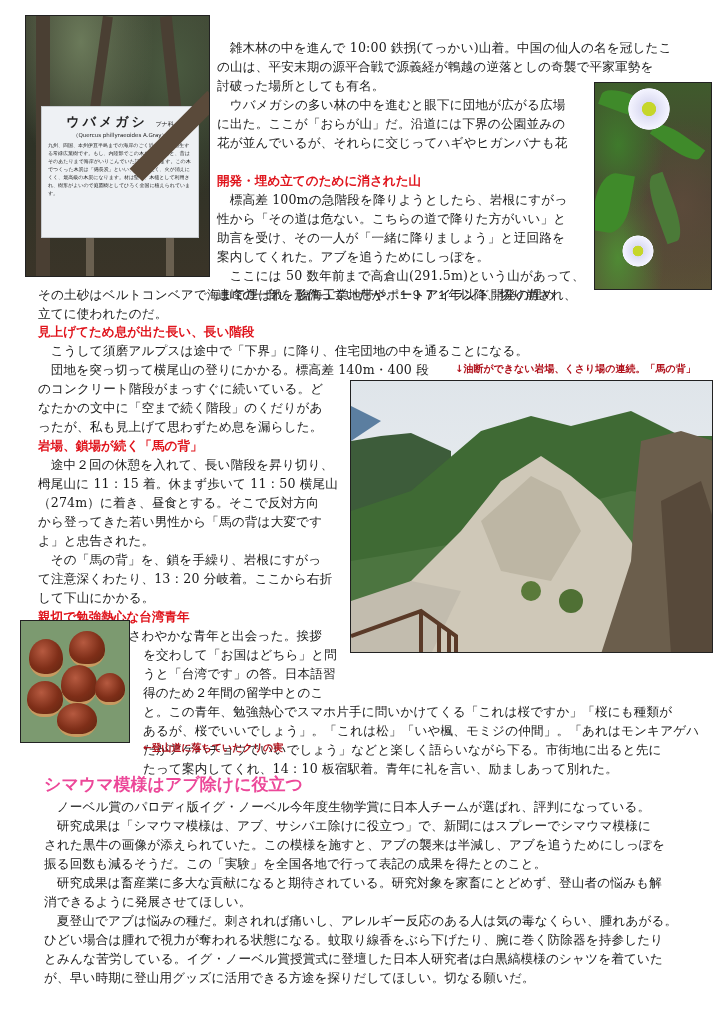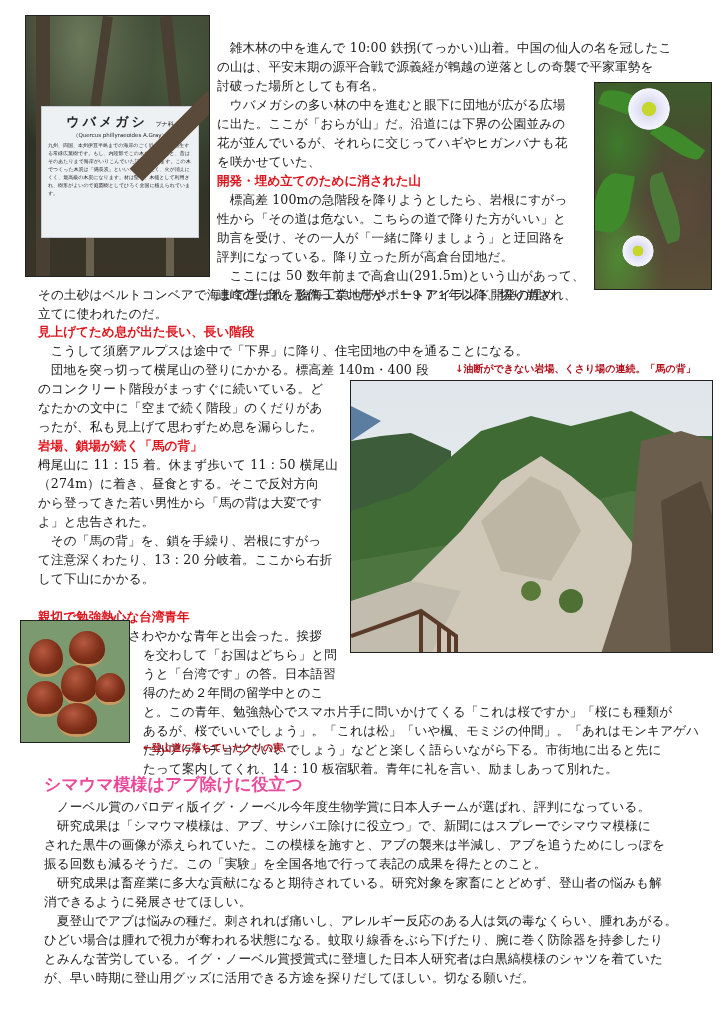--- a/index.html
+++ b/index.html
@@ -129,30 +129,29 @@
   <div class="leaf" style="left:0;top:90px;width:35px;height:60px;transform:rotate(10deg);"></div>
   <div class="leaf" style="left:60px;top:90px;width:20px;height:70px;transform:rotate(-20deg);background:#4b7a38;"></div>
   <div class="petals" style="left:30px;top:2px;width:48px;height:48px;"></div>
   <div class="petals" style="left:25px;top:150px;width:36px;height:36px;"></div>
 </div>
 
 <div class="para" style="left:217px;top:95px;">
   <span class="line">　ウバメガシの多い林の中を進むと眼下に団地が広がる広場</span>
   <span class="line">に出た。ここが「おらが山」だ。沿道には下界の公園並みの</span>
   <span class="line">花が並んでいるが、それらに交じってハギやヒガンバナも花</span>
-  <span class="line">を咲かせていた、</span>
 </div>
 
 <div class="heading" style="left:217px;top:171px;">開発・埋め立てのために消された山</div>
 
 <div class="para" style="left:217px;top:190px;">
   <span class="line">　標高差 100mの急階段を降りようとしたら、岩根にすがっ</span>
   <span class="line">性から「その道は危ない。こちらの道で降りた方がいい」と</span>
   <span class="line">助言を受け、その一人が「一緒に降りましょう」と迂回路を</span>
-  <span class="line">評判になっている。降り立った所が高倉台団地だ。</span>
+  <span class="line">案内してくれた。アブを追うためにしっぽを。</span>
   <span class="line">　ここには 50 数年前まで高倉山(291.5m)という山があって、</span>
   <span class="line">連峰の一部を形作っていたが、１９７１年以降、切り崩され、</span>
 </div>
 
 <div class="para" style="left:38px;top:285px;">
   <span class="line">その土砂はベルトコンベアで海まで運ばれ、臨海工業地帯やポートアイランド開発の埋め</span>
   <span class="line">立てに使われたのだ。</span>
 </div>
 
 <div class="heading" style="left:38px;top:322px;">見上げてため息が出た長い、長い階段</div>
@@ -183,20 +182,21 @@
     <path d="M310,120 L350,100 L363,140 L363,273 L320,273 Z" fill="#57493a"></path>
     <path d="M0,255 L70,230 L105,255 L105,273 M70,230 L70,273 M88,242 L88,273 M98,250 L98,273" stroke="#5a3a28" stroke-width="4" fill="none"></path>
     <circle cx="180" cy="210" r="10" fill="#5a7a3a"></circle>
     <circle cx="220" cy="220" r="12" fill="#4f7034"></circle>
   </svg>
 </div>
 
 <div class="heading" style="left:38px;top:436px;">岩場、鎖場が続く「馬の背」</div>
 
 <div class="para" style="left:38px;top:455px;">
+  <span class="line">　途中２回の休憩を入れて、長い階段を昇り切り、</span>
   <span class="line">栂尾山に 11：15 着。休まず歩いて 11：50 横尾山</span>
   <span class="line">（274m）に着き、昼食とする。そこで反対方向</span>
   <span class="line">から登ってきた若い男性から「馬の背は大変です</span>
   <span class="line">よ」と忠告された。</span>
   <span class="line">　その「馬の背」を、鎖を手繰り、岩根にすがっ</span>
   <span class="line">て注意深くわたり、13：20 分岐着。ここから右折</span>
   <span class="line">して下山にかかる。</span>
 </div>
 
 <div class="heading" style="left:38px;top:607px;">親切で勉強熱心な台湾青年</div>

